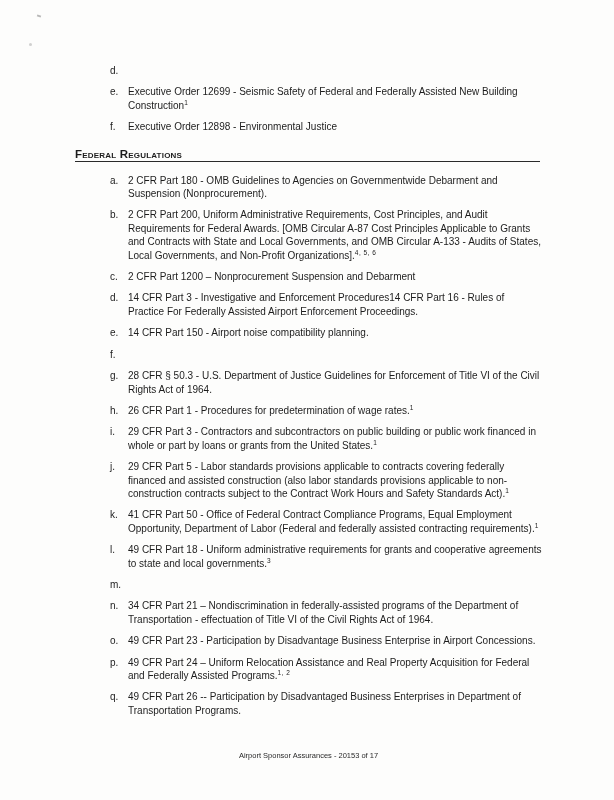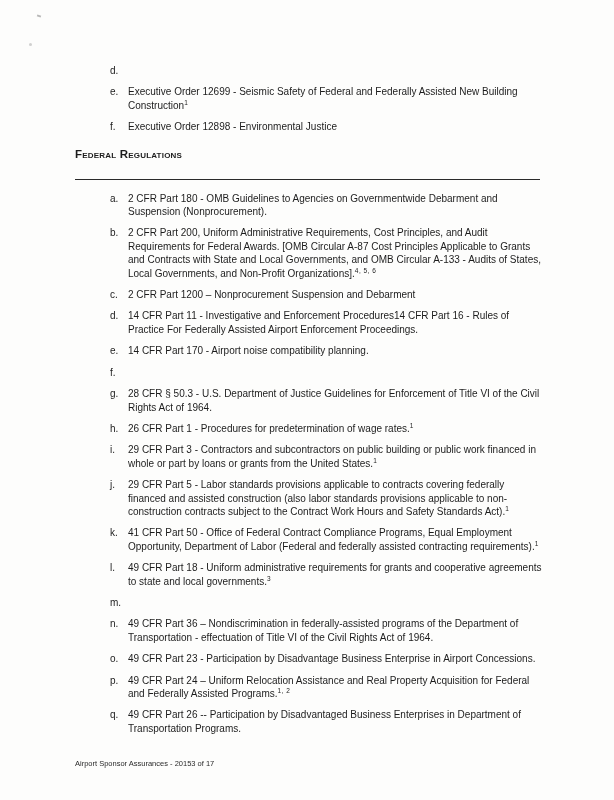--- a/index.html
+++ b/index.html
@@ -26,33 +26,33 @@
     line-height:13.4px;
   }
   .item .lbl{flex:none;width:18px;}
   .item .txt{flex:1;}
   sup.fn{font-size:6.5px;line-height:0;vertical-align:super;letter-spacing:.5px;}
   .section-head{
     display:flex;
     align-items:flex-end;
     margin:14px 74px 12px 75px;
     border-bottom:1px solid #2a2a2a;
-    padding-bottom:19px;
+    padding-bottom:1px;
   }
   .section-head .head-text{
     font-variant:small-caps;
     font-weight:bold;
     font-size:11.5px;
     letter-spacing:.2px;
   }
   .footer{
     position:absolute;
-    left:75px;right:72px;bottom:32px;
+    left:75px;right:72px;bottom:40px;
     display:flex;
-    justify-content:flex-start;
+    justify-content:center;
     font-size:7.5px;
     color:#2a2a2a;
   }
 </style>
 </head>
 <body>
 
 <div class="page">
   <div class="artifact a1"></div>
   <div class="artifact a2"></div>
@@ -85,25 +85,25 @@
       <div class="item">
         <span class="lbl">b.</span>
         <span class="txt"><span>2 CFR Part 200, Uniform Administrative Requirements, Cost Principles, and Audit Requirements for Federal Awards. [OMB Circular A-87 Cost Principles Applicable to Grants and Contracts with State and Local Governments, and OMB Circular A-133 - Audits of States, Local Governments, and Non-Profit Organizations].</span><sup class="fn">4, 5, 6</sup></span>
       </div>
       <div class="item">
         <span class="lbl">c.</span>
         <span class="txt"><span>2 CFR Part 1200 – Nonprocurement Suspension and Debarment</span><sup class="fn"></sup></span>
       </div>
       <div class="item">
         <span class="lbl">d.</span>
-        <span class="txt"><span>14 CFR Part 11 - Investigative and Enforcement Procedures14 CFR Part 16 - Rules of Practice For Federally Assisted Airport Enforcement Proceedings.</span><sup class="fn"></sup></span>
+        <span class="txt"><span>14 CFR Part 3 - Investigative and Enforcement Procedures14 CFR Part 16 - Rules of Practice For Federally Assisted Airport Enforcement Proceedings.</span><sup class="fn"></sup></span>
       </div>
       <div class="item">
         <span class="lbl">e.</span>
-        <span class="txt"><span>14 CFR Part 170 - Airport noise compatibility planning.</span><sup class="fn"></sup></span>
+        <span class="txt"><span>14 CFR Part 150 - Airport noise compatibility planning.</span><sup class="fn"></sup></span>
       </div>
       <div class="item">
         <span class="lbl">f.</span>
       </div>
       <div class="item">
         <span class="lbl">g.</span>
         <span class="txt"><span>28 CFR § 50.3 - U.S. Department of Justice Guidelines for Enforcement of Title VI of the Civil Rights Act of 1964.</span><sup class="fn"></sup></span>
       </div>
       <div class="item">
         <span class="lbl">h.</span>
@@ -123,21 +123,21 @@
       </div>
       <div class="item">
         <span class="lbl">l.</span>
         <span class="txt"><span>49 CFR Part 18 - Uniform administrative requirements for grants and cooperative agreements to state and local governments.</span><sup class="fn">3</sup></span>
       </div>
       <div class="item">
         <span class="lbl">m.</span>
       </div>
       <div class="item">
         <span class="lbl">n.</span>
-        <span class="txt"><span>49 CFR Part 36 – Nondiscrimination in federally-assisted programs of the Department of Transportation - effectuation of Title VI of the Civil Rights Act of 1964.</span><sup class="fn"></sup></span>
+        <span class="txt"><span>34 CFR Part 21 – Nondiscrimination in federally-assisted programs of the Department of Transportation - effectuation of Title VI of the Civil Rights Act of 1964.</span><sup class="fn"></sup></span>
       </div>
       <div class="item">
         <span class="lbl">o.</span>
         <span class="txt"><span>49 CFR Part 23 - Participation by Disadvantage Business Enterprise in Airport Concessions.</span><sup class="fn"></sup></span>
       </div>
       <div class="item">
         <span class="lbl">p.</span>
         <span class="txt"><span>49 CFR Part 24 – Uniform Relocation Assistance and Real Property Acquisition for Federal and Federally Assisted Programs.</span><sup class="fn">1, 2</sup></span>
       </div>
       <div class="item">

